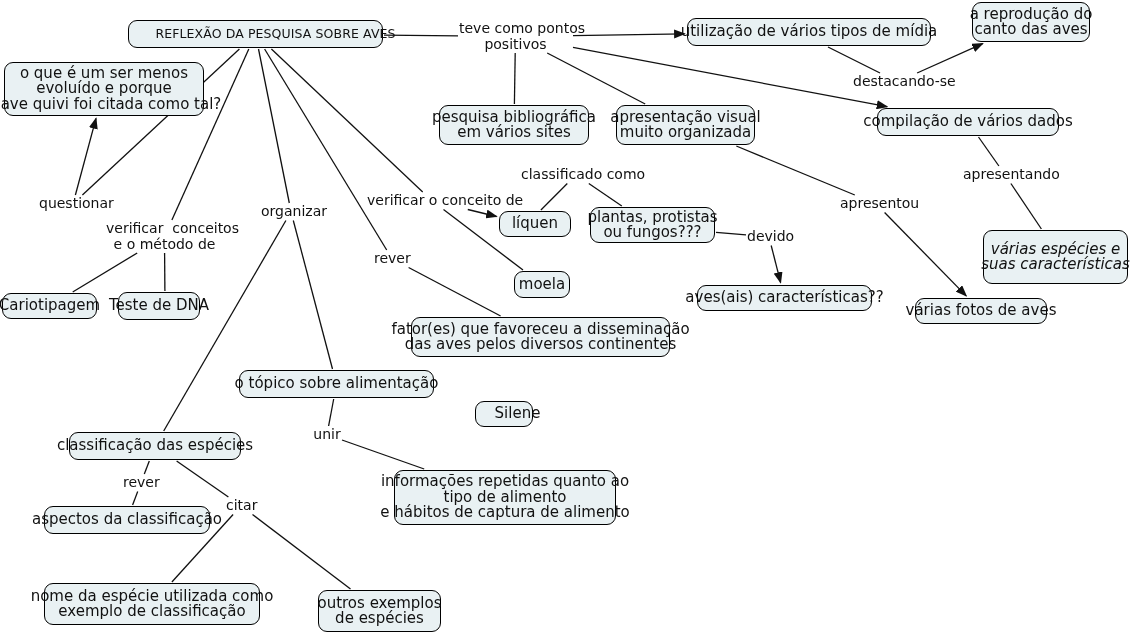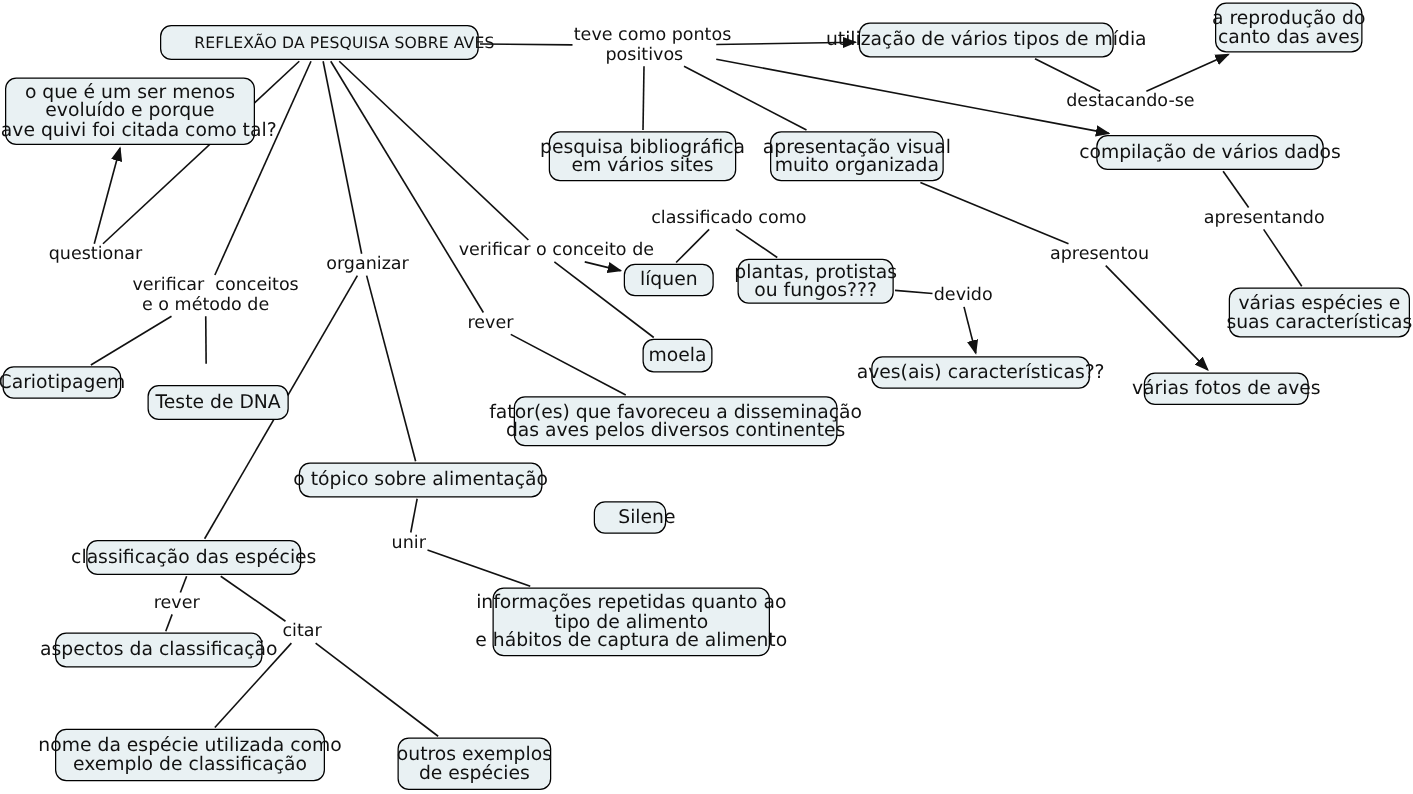--- a/index.html
+++ b/index.html
@@ -100,37 +100,37 @@
         <line x1="176.6" y1="461.0" x2="228.4" y2="497.0" stroke="#111111" stroke-width="1.3"></line>
         <line x1="233.1" y1="514.5" x2="171.9" y2="582.0" stroke="#111111" stroke-width="1.3"></line>
         <line x1="252.5" y1="514.5" x2="350.5" y2="589.0" stroke="#111111" stroke-width="1.3"></line>
       </g>
   </svg>
   <div id="node-layer">
       <div class="node root" style="left: 128px; top: 20px; width: 255px; height: 28px;">REFLEXÃO DA PESQUISA SOBRE AVES</div>
       <div class="node" style="left: 4px; top: 62px; width: 200px; height: 54px;">o que é um ser menos
 evoluído e porque
 a ave quivi foi citada como tal?</div>
-      <div class="node" style="left: 687px; top: 18px; width: 204px; height: 28px;">utilização de vários tipos de mídia</div>
+      <div class="node" style="left: 687px; top: 18px; width: 244px; height: 28px;">utilização de vários tipos de mídia</div>
       <div class="node" style="left: 972px; top: 2px; width: 118px; height: 40px;">a reprodução do
 canto das aves</div>
       <div class="node" style="left: 439px; top: 105px; width: 150px; height: 40px;">pesquisa bibliográfica
 em vários sites</div>
       <div class="node" style="left: 616px; top: 105px; width: 139px; height: 40px;">apresentação visual
 muito organizada</div>
       <div class="node" style="left: 877px; top: 108px; width: 182px; height: 28px;">compilação de vários dados</div>
       <div class="node" style="left: 2px; top: 293px; width: 95px; height: 26px;">Cariotipagem</div>
-      <div class="node" style="left: 118px; top: 292px; width: 113px; height: 28px; margin-top: 16px;">Teste de DNA</div>
+      <div class="node" style="left: 118px; top: 292px; width: 82px; height: 28px;">Teste de DNA</div>
       <div class="node" style="left: 499px; top: 211px; width: 72px; height: 26px;">líquen</div>
       <div class="node" style="left: 590px; top: 207px; width: 125px; height: 36px;">plantas, protistas
 ou fungos???</div>
       <div class="node" style="left: 514px; top: 271px; width: 56px; height: 27px;">moela</div>
       <div class="node" style="left: 697px; top: 285px; width: 175px; height: 26px;">aves(ais) características??</div>
       <div class="node" style="left: 915px; top: 298px; width: 132px; height: 26px;">várias fotos de aves</div>
-      <div class="node" style="left: 983px; top: 230px; width: 145px; height: 40px;">várias espécies e
+      <div class="node" style="left: 983px; top: 230px; width: 145px; height: 54px; font-style: italic;">várias espécies e
 suas características</div>
       <div class="node" style="left: 411px; top: 317px; width: 259px; height: 40px;">fator(es) que favoreceu a disseminação
 das aves pelos diversos continentes</div>
       <div class="node" style="left: 239px; top: 370px; width: 195px; height: 28px;">o tópico sobre alimentação</div>
       <div class="node" style="left: 475px; top: 401px; width: 58px; height: 26px; padding-left: 35px;">Silene</div>
       <div class="node" style="left: 69px; top: 432px; width: 172px; height: 28px;">classificação das espécies</div>
       <div class="node" style="left: 394px; top: 470px; width: 222px; height: 55px;">informações repetidas quanto ao
 tipo de alimento
 e hábitos de captura de alimento</div>
       <div class="node" style="left: 44px; top: 506px; width: 166px; height: 28px;">aspectos da classificação</div>

